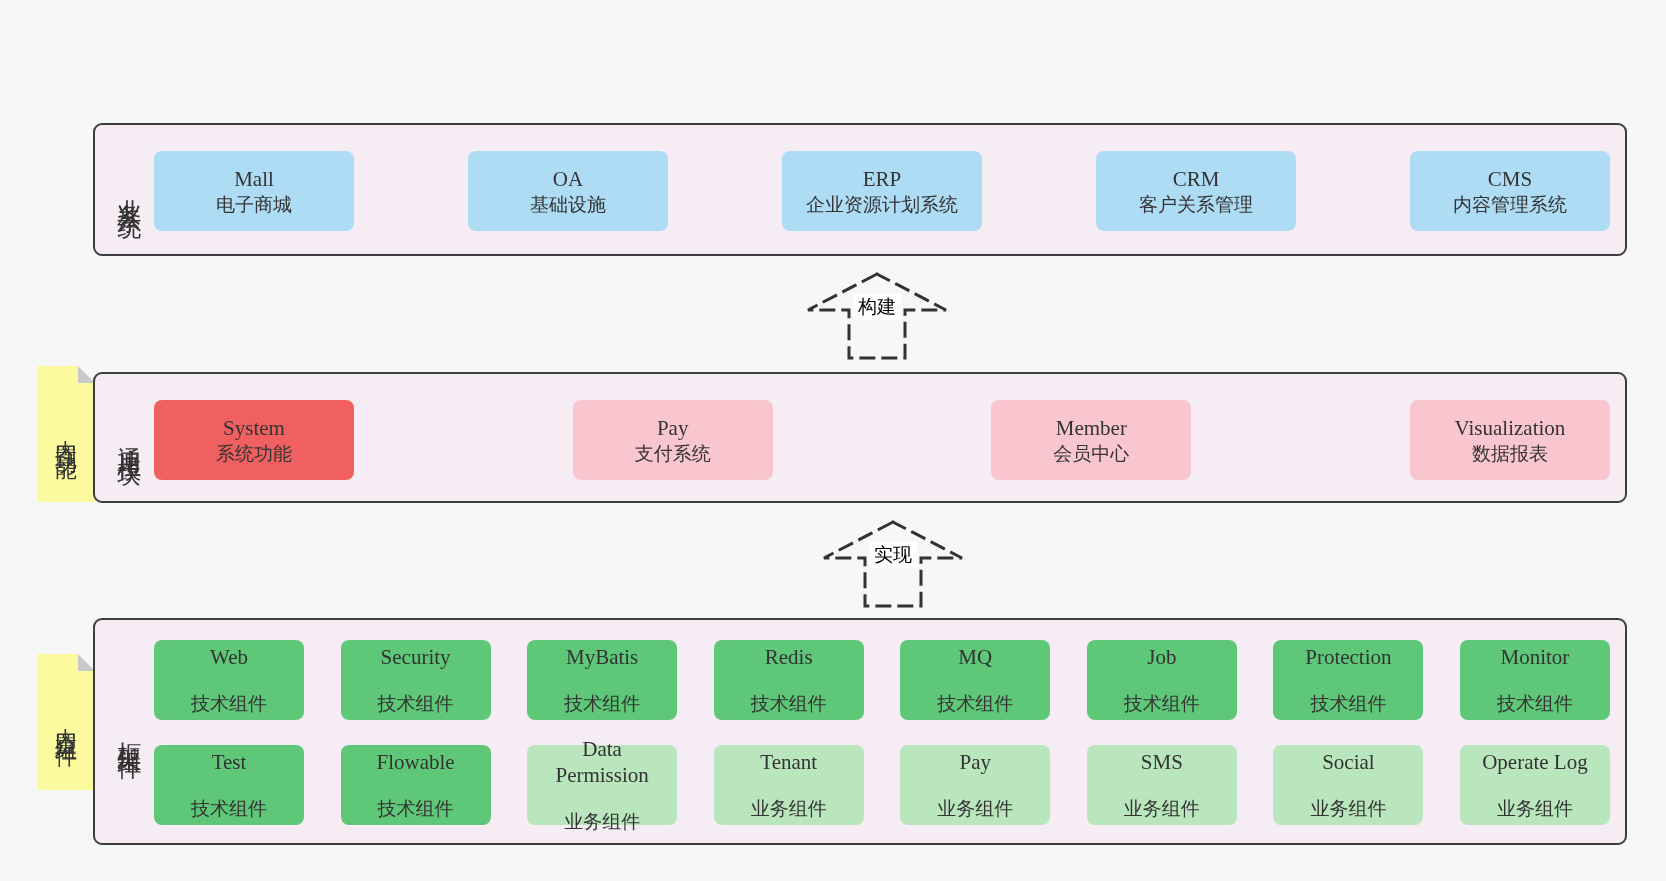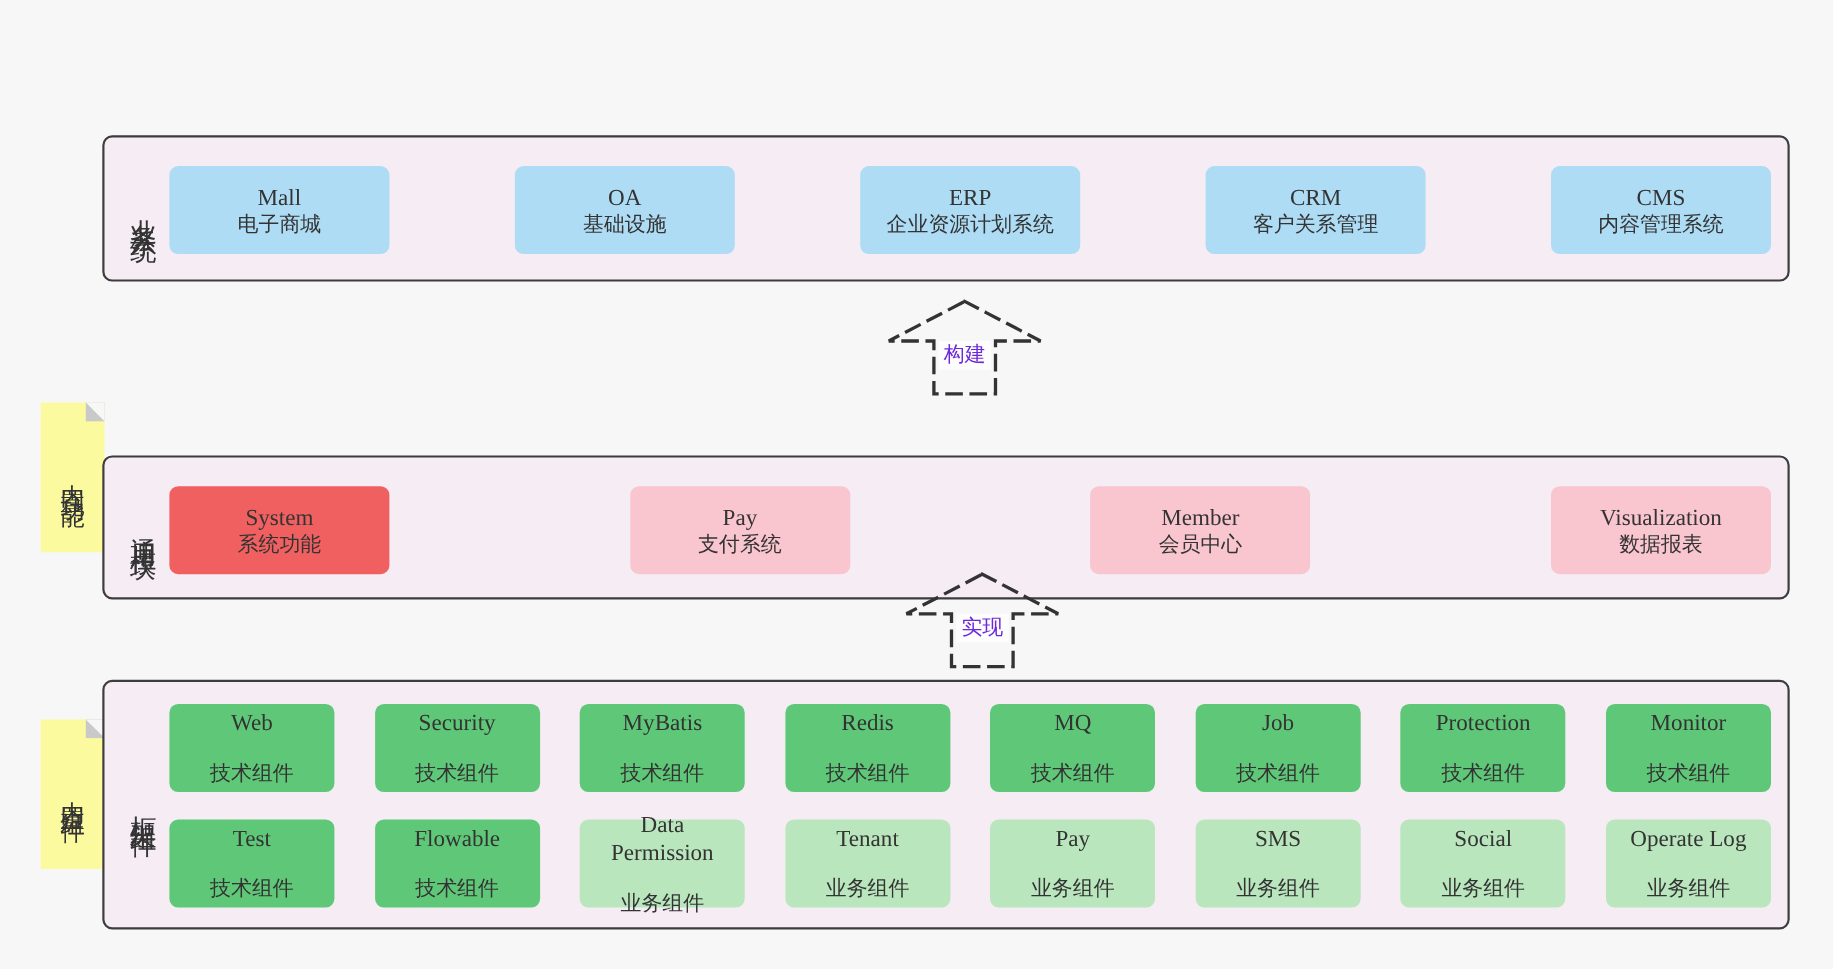--- a/index.html
+++ b/index.html
@@ -20,21 +20,21 @@
     position:absolute;
     left:93px;
     width:1534px;
     background:#f5ecf4;
     border:2px solid #3d3d3d;
     border-radius:9px;
     box-sizing:border-box;
     z-index:1;
   }
   #band-business{top:123px;height:133px;}
-  #band-modules{top:372px;height:131px;margin-top:42px;}
+  #band-modules{top:372px;height:131px;}
   #band-components{top:618px;height:227px;}
 
   .vlabel{
     position:absolute;
     left:22px;
     top:50%;
     transform:translateY(-50%);
     writing-mode:vertical-rl;
     text-orientation:upright;
     font-size:24px;
@@ -117,27 +117,27 @@
     width:150px;
     height:92px;
     z-index:2;
   }
   #arrow-build{left:802px;top:270px;}
   #arrow-impl{left:818px;top:518px;}
   .arrow svg{position:absolute;left:0;top:0;}
   .arrow .albl{
     position:absolute;
     left:50%;
-    top:40px;
+    top:24px;
     transform:translateX(-50%);
     background:#fdfdfd;
     font-size:19px;
     line-height:26px;
     padding:0 5px;
-    color:#6d28d9;
+    color:#000000;
     white-space:nowrap;
   }
 </style>
 </head>
 <body>
 
 <div class="canvas">
 
   <div class="band" id="band-business">
     <div class="vlabel">业务系统</div>

